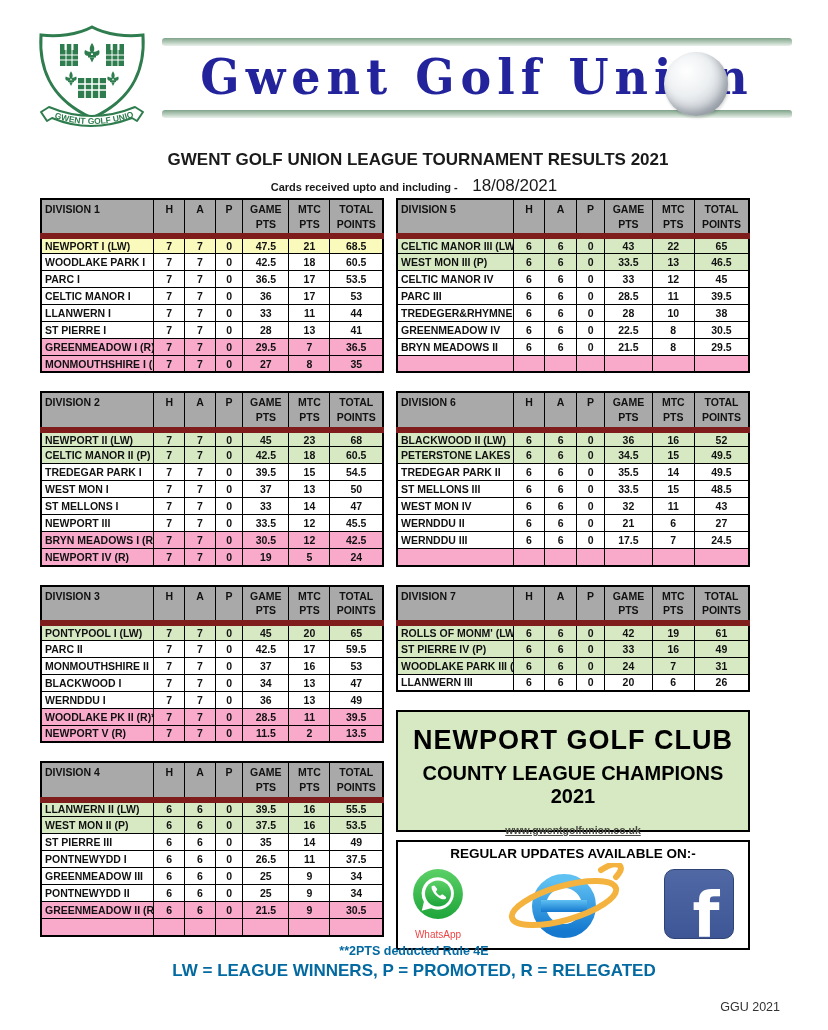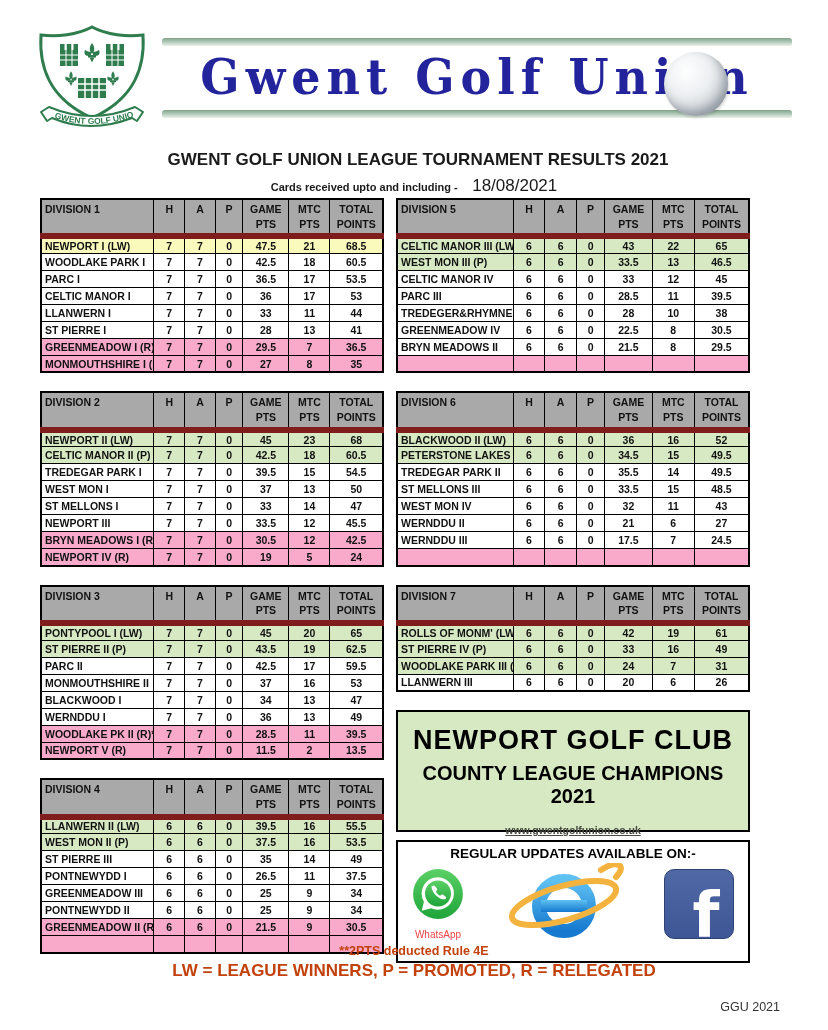--- a/index.html
+++ b/index.html
@@ -83,39 +83,39 @@
     text-align:center; padding-top:13px;
   }
   .champs-line1 { font-size:27px; font-weight:bold; letter-spacing:1px; }
   .champs-line2 { font-size:20px; font-weight:bold; margin-top:6px; }
   .champs-link  {
     display:inline-block; margin-top:16px; font-size:10.5px; font-weight:bold;
     color:#4a4a43; text-decoration:underline; cursor:pointer;
   }
 
   
-  .updates { height:123px; border:2px solid #000; margin-top:8px; padding:4px 14px 0; }
+  .updates { height:110px; border:2px solid #000; margin-top:8px; padding:4px 14px 0; }
   .updates-title { text-align:center; font-size:13.5px; font-weight:bold; }
   .updates-icons { display:flex; align-items:center; justify-content:space-between; margin-top:2px; }
   .wa-wrap { display:flex; flex-direction:column; align-items:center; cursor:pointer; }
   .wa-label { font-size:10px; color:#ef4444; margin-top:9px; }
   .ie-icon { cursor:pointer; }
   .fb-icon {
     width:70px; height:70px; border-radius:10px; overflow:hidden;
     background:linear-gradient(to bottom,#5069a5,var(--fb-blue));
     display:flex; justify-content:center; cursor:pointer;
     border:1px solid #2e4373;
   }
   .fb-glyph {
     color:#fff; font-weight:bold; font-size:62px; line-height:1;
     font-family:"DejaVu Sans", sans-serif; margin-top:14px; margin-left:14px;
   }
 
   
-  .footnotes { position:absolute; top:944px; left:0; width:100%; text-align:center; color:#c2410c; }
+  .footnotes { position:absolute; top:944px; left:0; width:100%; text-align:center; color:#0369a1; }
   .fn-rule   { font-size:12.5px; font-weight:bold; }
   .fn-legend { font-size:17px; font-weight:bold; margin-top:3px; }
   .page-footer {
     position:absolute; top:1000px; right:48px;
     font-size:12.5px; color:#333;
   }
 </style>
 </head>
 <body>
 
@@ -371,29 +371,20 @@
           <tbody>
             <tr class="hl-green">
               <td class="c-team">PONTYPOOL I (LW)</td>
               <td>7</td>
               <td>7</td>
               <td>0</td>
               <td>45</td>
               <td>20</td>
               <td>65</td>
             </tr>
-            <tr class="hl-green">
-              <td class="c-team">ST PIERRE II (P)</td>
-              <td>7</td>
-              <td>7</td>
-              <td>0</td>
-              <td>43.5</td>
-              <td>19</td>
-              <td>62.5</td>
-            </tr>
             <tr class="hl-white">
               <td class="c-team">PARC II</td>
               <td>7</td>
               <td>7</td>
               <td>0</td>
               <td>42.5</td>
               <td>17</td>
               <td>59.5</td>
             </tr>
             <tr class="hl-white">

